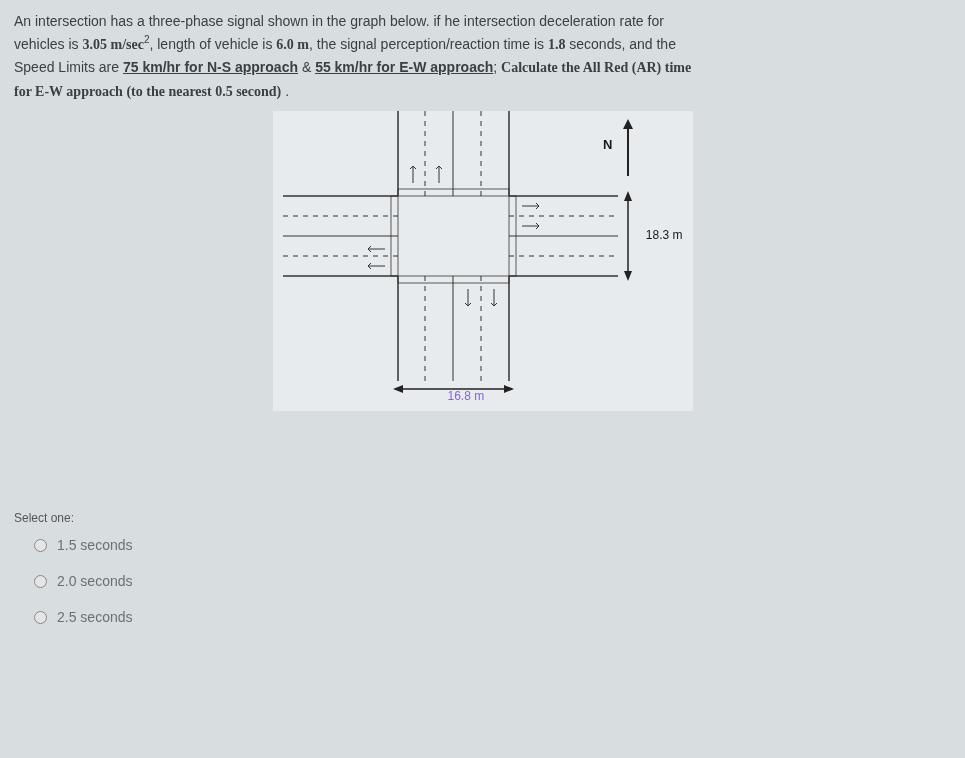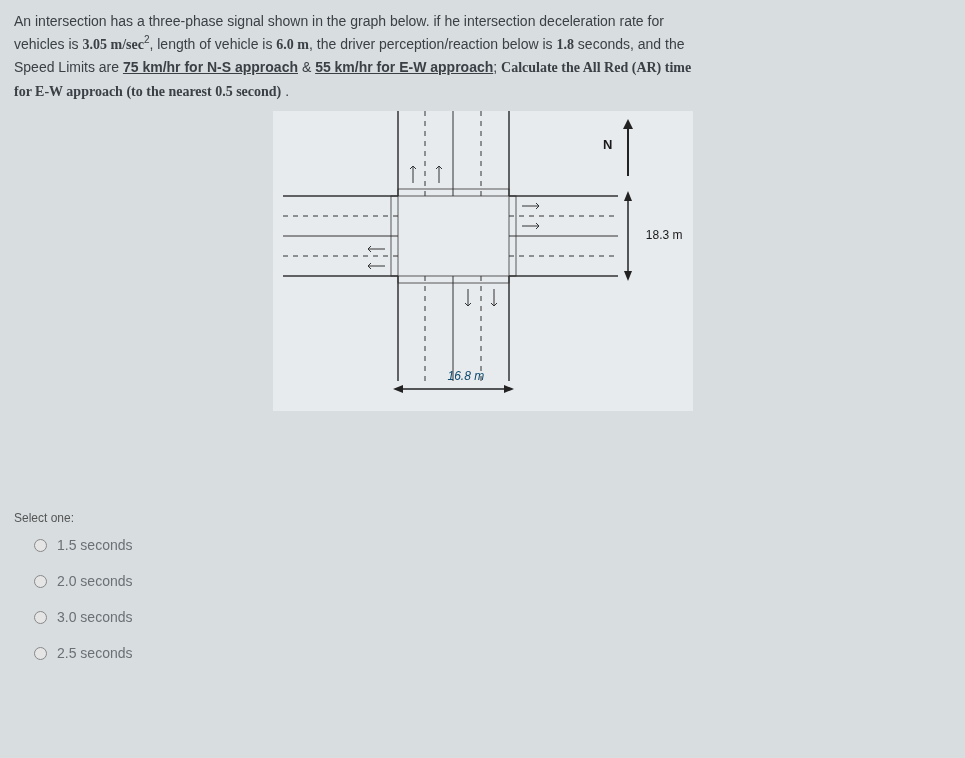--- a/index.html
+++ b/index.html
@@ -60,25 +60,24 @@
     }
     .dim-right {
       position: absolute;
       top: 117px;
       right: 10px;
       font-size: 12px;
       color: #1a1a1a;
     }
     .dim-bottom {
       position: absolute;
-      bottom: 28px;
+      bottom: 8px;
       left: 175px;
       font-size: 12px;
-      color: #0c4a6e;
-      font-style: italic;
+      color: #8b5cf6;
     }
     .select-label {
       margin-bottom: 12px;
       color: #555;
       font-size: 12px;
     }
     .options {
       padding-left: 20px;
       text-align: center;
     }
@@ -96,21 +95,21 @@
       border-radius: 50%;
       margin-right: 10px;
       background: #e5e5e5;
     }
   </style>
 </head>
 <body>
 
 <div class="question-text">
   <span>An intersection has a three-phase signal shown in the graph below. if he intersection deceleration rate for</span><br>
-  <span>vehicles is </span><span class="bold">3.05 m/sec</span><sup>2</sup><span>, length of vehicle is </span><span class="bold">6.0 m</span><span>, the driver perception/reaction below is </span><span class="bold">1.8</span><span> seconds, and the</span><br>
+  <span>vehicles is </span><span class="bold">3.05 m/sec</span><sup>2</sup><span>, length of vehicle is </span><span class="bold">6.0 m</span><span>, the signal perception/reaction time is </span><span class="bold">1.8</span><span> seconds, and the</span><br>
   <span>Speed Limits are </span><span class="underline">75 km/hr for N-S approach</span><span> &amp; </span><span class="underline">55 km/hr for E-W approach</span><span>; </span><span class="bold">Calculate the All Red (AR) time</span><br>
   <span class="bold">for E-W approach (to the nearest 0.5 second)</span>
   <span> .</span>
 </div>
 
 <div class="diagram-container">
   <div class="diagram">
     <svg class="diagram-svg" width="420" height="300">
 
       <line x1="125" y1="0" x2="125" y2="85" stroke="#333" stroke-width="1.5"></line>
@@ -177,19 +176,15 @@
   <div class="option">
     <div class="radio"></div>
     <span>1.5 seconds</span>
   </div>
   <div class="option">
     <div class="radio"></div>
     <span>2.0 seconds</span>
   </div>
   <div class="option">
     <div class="radio"></div>
-    <span>3.0 seconds</span>
-  </div>
-  <div class="option">
-    <div class="radio"></div>
     <span>2.5 seconds</span>
   </div>
 </div>
 
 </body></html>

